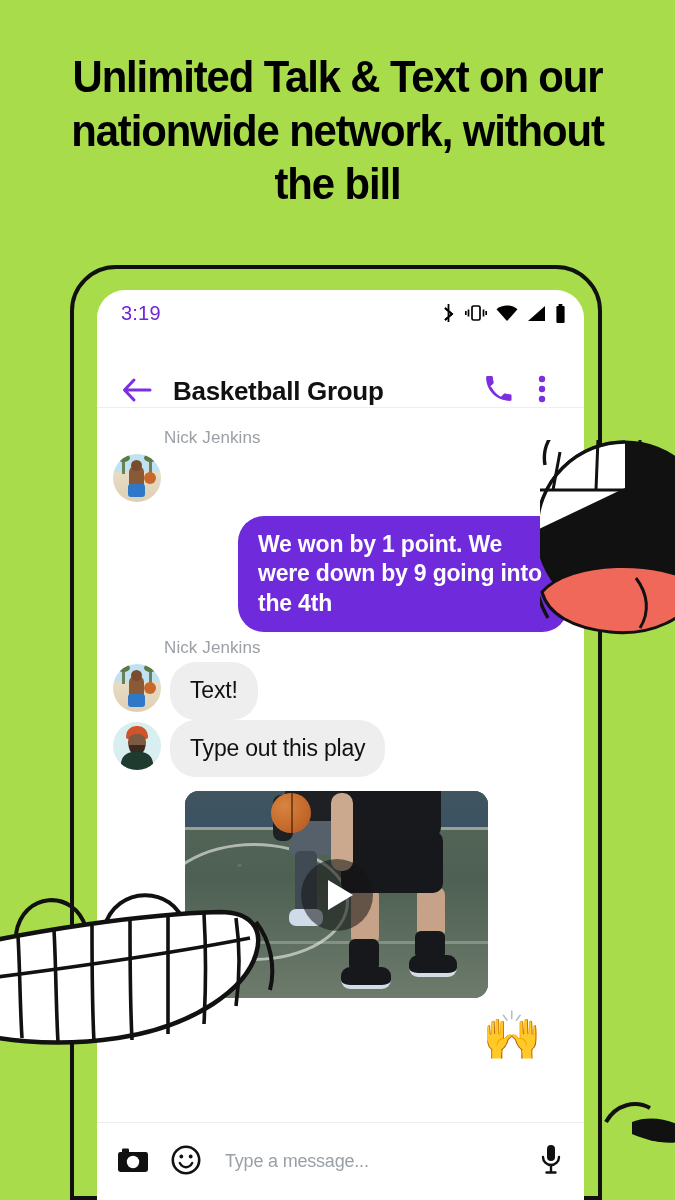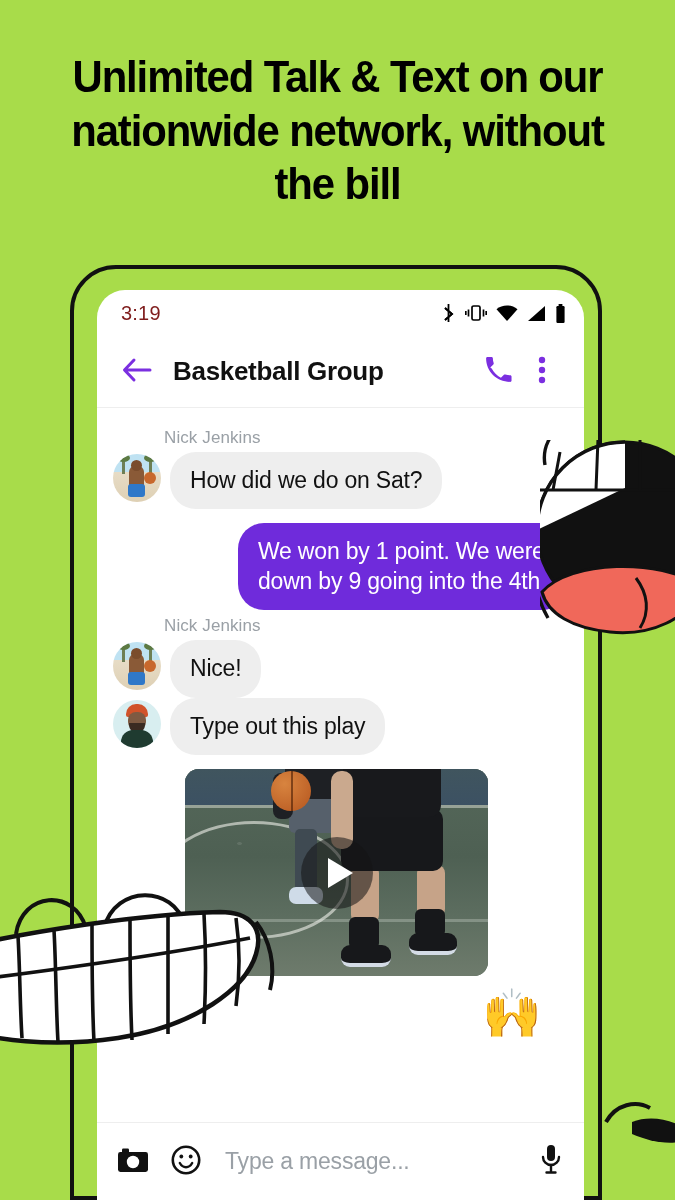--- a/index.html
+++ b/index.html
@@ -44,30 +44,30 @@
     border-top-right-radius:28px;
     overflow:hidden;
     z-index:5;
   }
 
   
   .statusbar{
     height:46px;
     display:flex; align-items:center;
     padding:0 18px 0 24px;
-    color:#7f1d1d;
+    color:#6d28d9;
   }
   .status-time{ font-size:20px; font-weight:400; letter-spacing:0.2px; }
   .status-icons{ margin-left:auto; display:flex; align-items:center; gap:9px; }
   .status-icons svg{ display:block; }
 
   
   .appbar{
     height:72px;
-    display:flex; align-items:center;
+    display:flex; align-items:flex-end;
     padding:0 20px 0 18px;
     background:#fff;
     border-bottom:1px solid #eeeeee;
   }
   .appbar .back{ width:44px; display:flex; align-items:center; justify-content:center; }
   .appbar .title{
     font-size:26px; font-weight:bold; color:#111;
     margin-left:14px; letter-spacing:-0.3px;
     flex:1;
   }
@@ -142,21 +142,21 @@
     line-height:1.28;
     letter-spacing:-0.2px;
     margin-left:9px;
   }
   .bubble.in{ background:#eeeeee; color:#111; }
   .bubble.out{
     background:#6f2bdb; color:#fff;
     margin-left:0; margin-right:0;
     max-width:330px;
   }
-  .row.out{ padding-right:0; margin-top:14px; }
+  .row.out{ padding-right:0; margin-top:14px;font-weight:bold; }
 
   
   .videocard{
     margin:14px 0 0 72px;
     width:303px; height:207px;
     border-radius:14px;
     overflow:hidden; position:relative;
     background:#4b5d4f;
   }
   .vc-court{
@@ -223,21 +223,21 @@
   
   .composer{
     position:absolute; left:0; bottom:0; width:487px; height:78px;
     background:#fff;
     border-top:1px solid #eeeeee;
     display:flex; align-items:center;
     padding:0 22px 0 20px;
   }
   .composer .ci{ display:flex; align-items:center; justify-content:center; }
   .composer .placeholder{
-    flex:1; font-size:23px; color:#9aa0a6; margin-left:24px; letter-spacing:-0.2px;
+    flex:1; font-size:18px; color:#9aa0a6; margin-left:24px; letter-spacing:-0.2px;
   }
   .composer .emoji-ic{ margin-left:22px; }
 
   
   .doodle{ position:absolute; pointer-events:none; }
   .d-mouth{ left:540px; top:440px; z-index:6; }
   .d-teeth{ left:-12px; top:862px; z-index:6; }
   .d-brow{ left:598px; top:1092px; z-index:6; }
 </style>
 </head>
@@ -319,38 +319,37 @@
     <div class="sender">Nick Jenkins</div>
     <div class="row">
       <span class="avatar av-nick">
         <span class="tree1"></span>
           <span class="tree2"></span>
         <span class="body"></span>
           <span class="head"></span>
           <span class="shorts"></span>
           <span class="ball"></span>
       </span>
-      <span class="bubble in">How did we do on Sat?</span>
     </div>
 
     <div class="row out">
       <span class="bubble out">We won by 1 point. We were down by 9 going into the 4th</span>
     </div>
 
     <div class="sender">Nick Jenkins</div>
     <div class="row">
       <span class="avatar av-nick">
         <span class="tree1"></span>
           <span class="tree2"></span>
         <span class="body"></span>
           <span class="head"></span>
           <span class="shorts"></span>
           <span class="ball"></span>
       </span>
-      <span class="bubble in">Nice!</span>
+      <span class="bubble in">Text!</span>
     </div>
 
     <div class="row">
       <span class="avatar av-jer">
         <span class="beanie"></span>
           <span class="face"></span>
           <span class="beard"></span>
           <span class="neck"></span>
       </span>
       <span class="bubble in">Type out this play</span>

